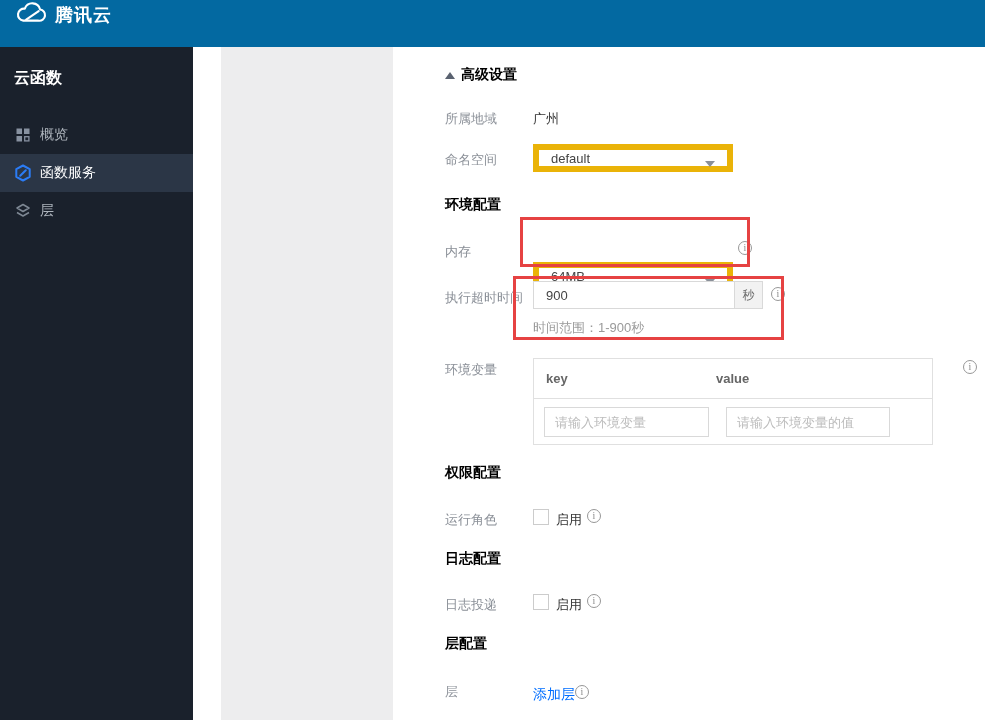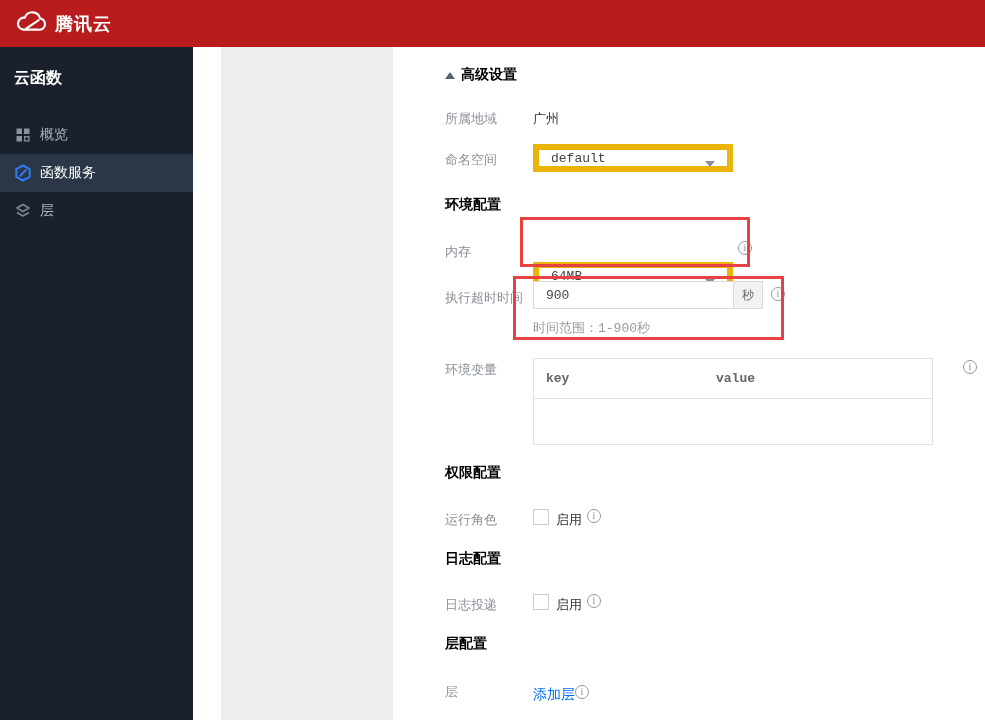--- a/index.html
+++ b/index.html
@@ -1,20 +1,20 @@
 <!DOCTYPE html>
 <html><head>
 <meta charset="utf-8">
 <style>
   * { margin:0; padding:0; box-sizing:border-box; }
   html,body { width:985px; height:720px; overflow:hidden; background:#fff;
     font-family:"Liberation Sans","DejaVu Sans",sans-serif; }
 
   
-  .topbar { height:47px; background:#b91c1c; display:flex; align-items:center; }
+  .topbar { height:47px; background:#0369a1; display:flex; align-items:flex-start; }
   .logo-wrap { display:flex; align-items:center; margin-left:14px; cursor:pointer; }
   .brand { color:#fff; font-size:18px; font-weight:bold; margin-left:8px; letter-spacing:1px; }
   .topnav { display:flex; align-items:center; margin-left:36px; }
   .top-item { color:#e3e6ea; font-size:13px; cursor:pointer; display:flex; align-items:center; }
   .chev-down { width:6px; height:6px; border-right:1.5px solid #9aa3ae; border-bottom:1.5px solid #9aa3ae;
     transform:rotate(45deg); margin-left:6px; margin-top:-3px; }
   .top-divider { width:1px; height:18px; background:#4a5261; margin:0 22px 0 26px; }
   .top-plus { color:#c7ccd2; font-size:19px; font-weight:400; margin-left:28px; cursor:pointer; }
   .mi-overview { margin-left:35px; }
   .mi-products { margin-left:25px; }
@@ -27,21 +27,21 @@
 
   
   .side-title { color:#fff; font-size:16px; font-weight:bold; padding:21px 0 0 14px; }
   .side-menu { margin-top:27px; }
   .side-item { height:38px; display:flex; align-items:center; padding-left:14px;
     color:#aeb5bd; font-size:14px; cursor:pointer; }
   .side-item.selected { background:#2b3646; color:#fff; }
   .side-icon { width:18px; height:18px; margin-right:8px; display:flex; align-items:center; justify-content:center; }
 
   
-  .abs { position:absolute;font-family:Liberation Mono, monospace; }
+  .abs { position:absolute; }
   .adv-toggle { left:24px; top:19px; display:flex; align-items:center; cursor:pointer; }
   .tri-up { width:0; height:0; border-left:5px solid transparent; border-right:5px solid transparent;
     border-bottom:7px solid #5a6270; margin-right:6px; }
   .adv-label { font-size:14px; font-weight:bold; color:#000; }
 
   .flabel { font-size:13px; color:#8a8f97; }
   .fvalue { font-size:13px; color:#333; }
   .sect-h { font-size:14px; font-weight:bold; color:#000; }
 
   .selectbox { width:200px; height:28px; border:6px solid #eab308; background:#fff;
@@ -166,20 +166,24 @@
     <span class="abs info-icon" style="left:350px; top:240px;">i</span>
     <span class="abs hint" style="left:112px; top:272px;">时间范围：1-900秒</span>
     <div class="abs redbox" style="left:92px; top:229px; width:271px; height:64px;"></div>
 
     <span class="abs flabel" style="left:24px; top:314px;">环境变量</span>
     <div class="abs env-table" style="left:112px; top:311px;">
       <div class="env-thead">
         <span class="env-th th-key">key</span>
         <span class="env-th">value</span>
       </div>
+      <div class="env-trow">
+        <input class="env-input key-input" type="text" placeholder="请输入环境变量" style="">
+        <input class="env-input val-input" type="text" placeholder="请输入环境变量的值" style="">
+      </div>
     </div>
     <span class="abs info-icon" style="left:542px; top:313px;">i</span>
 
     <span class="abs sect-h" style="left:24px; top:417px;">权限配置</span>
     <span class="abs flabel" style="left:24px; top:464px;">运行角色</span>
     <span class="abs checkbox" style="left:112px; top:462px;"></span>
     <span class="abs cb-label" style="left:135px; top:464px;">启用</span>
     <span class="abs info-icon" style="left:166px; top:462px;">i</span>
 
     <span class="abs sect-h" style="left:24px; top:503px;">日志配置</span>

